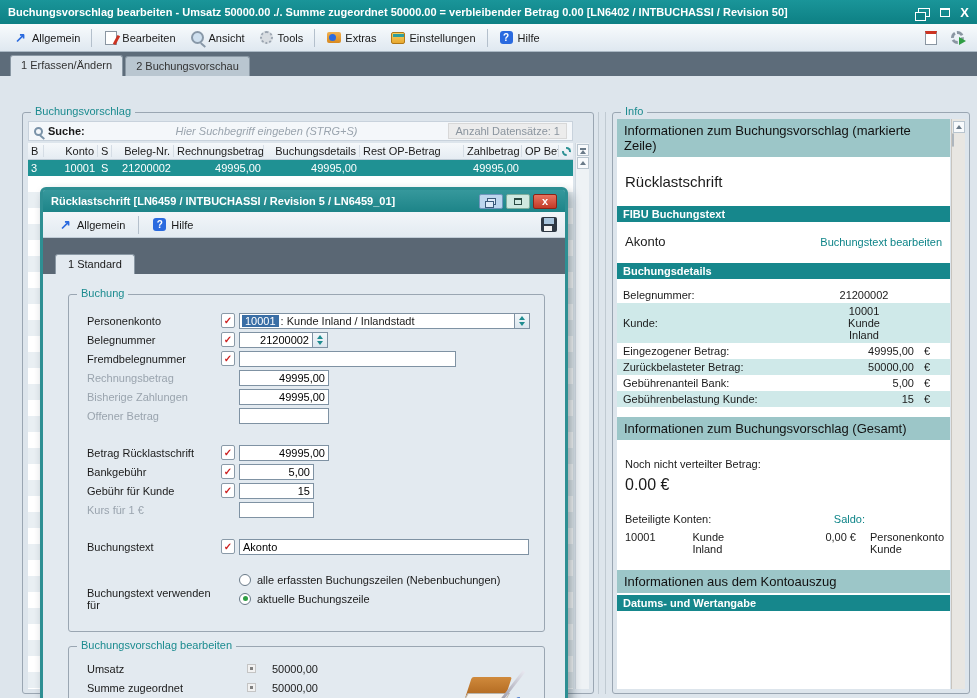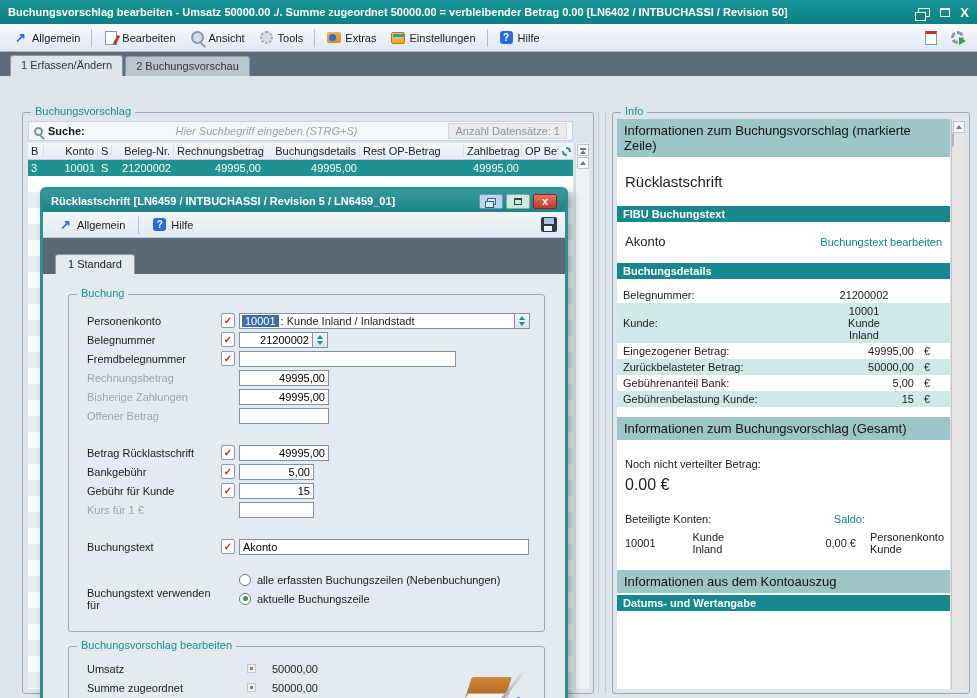--- a/index.html
+++ b/index.html
@@ -152,21 +152,21 @@
   .details { padding:8px 0 10px; }
   .drow { display:flex; align-items:center; padding:2px 6px; }
   .drow.z { background:#cfe9e9; }
   .dlabel { flex:1; }
   .dval { width:100px; text-align:center; white-space:pre-line; }
   .dval.amt { text-align:right; }
   .dunit { width:30px; padding-left:10px; }
   .undist { padding:16px 8px 6px; display:flex; align-items:baseline; gap:6px;flex-direction:column; }
   .undistval { font-size:16px; }
   .accounts { padding:10px 6px 12px; }
-  .arow { display:flex; padding:3px 0; align-items:center; }
+  .arow { display:flex; padding:3px 0; }
   .akonto { width:72px; padding-left:2px; }
   .aname { width:80px; white-space:pre-line; }
   .asaldo { width:90px; text-align:right; }
   .atype { flex:1; padding-left:14px; white-space:pre-line; }
   .ahead .asaldo { color:#0e8488; }
   .iscroll { position:absolute; right:4px; top:6px; width:14px; bottom:4px; background:#e8e6e2; border-left:1px solid #c8c4be; }
   .iscroll .sbtn { margin-top:2px; }
   .ithumb { width:12px; height:170px; margin:1px auto; background:linear-gradient(90deg,#fafafa,#d4d8dc); border:1px solid #aeb6be; border-radius:2px; }
 </style>
 </head>

